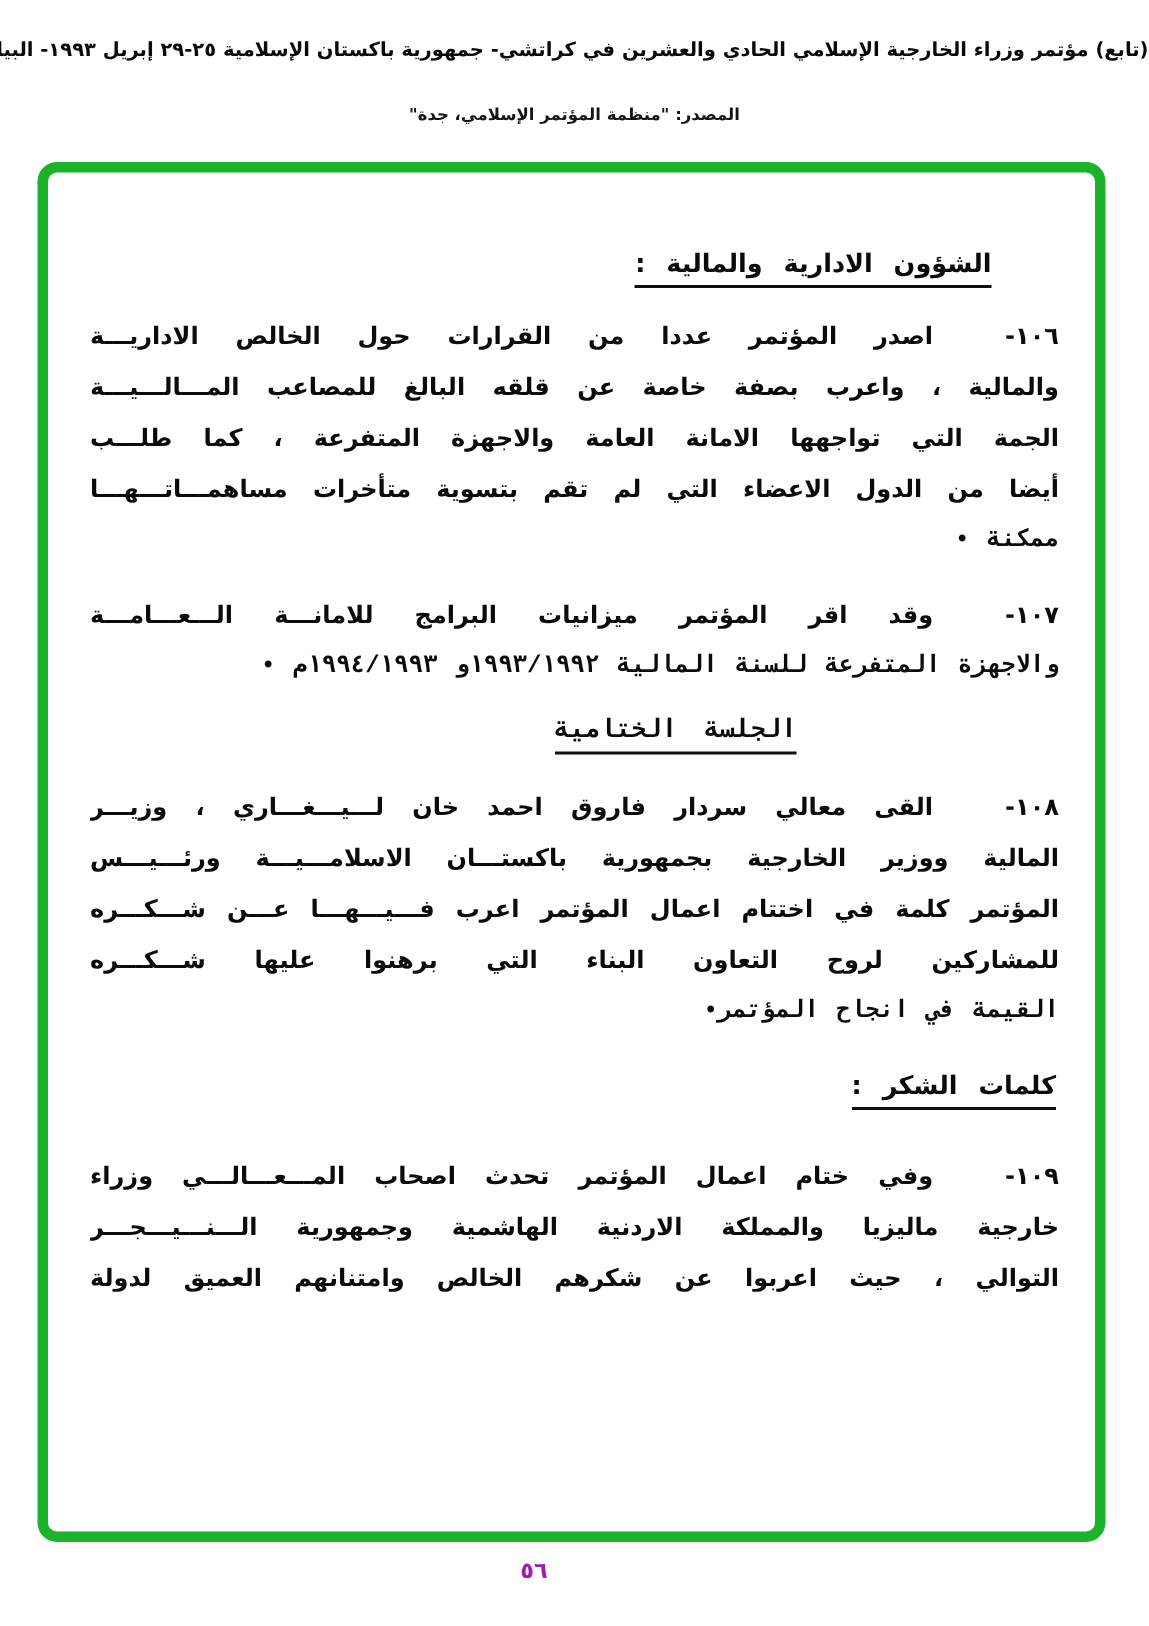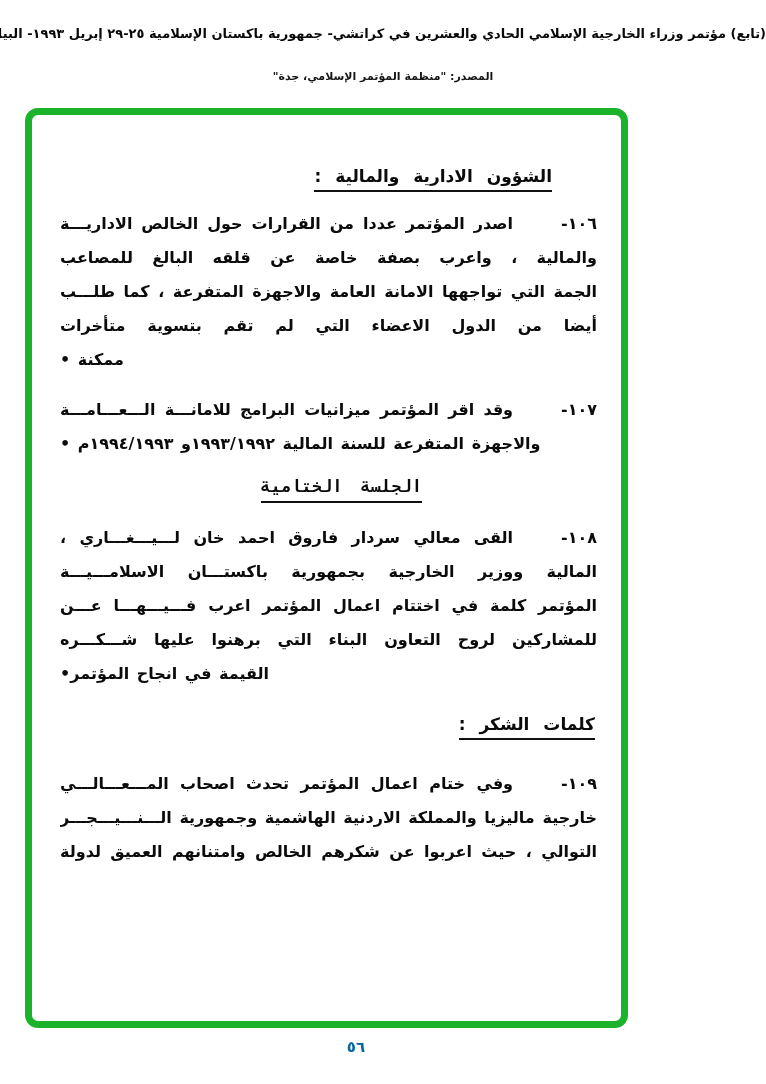--- a/index.html
+++ b/index.html
@@ -10,42 +10,42 @@
   .hdr1{
     position:absolute;top:26px;left:0;width:766px;height:22px;
     text-align:center;font-size:13px;font-weight:bold;color:#090909;
     white-space:nowrap;overflow:hidden;
   }
   .hdr2{
     position:absolute;top:70px;left:0;width:766px;
     text-align:center;font-size:11px;font-weight:bold;color:#151515;
   }
   .scan-frame{
-    position:absolute;left:25px;top:108px;width:603px;height:920px;
+    position:absolute;left:25px;top:108px;width:712px;height:920px;
     box-sizing:border-box;border:7px solid #1bb32b;border-radius:13px;
     background:#ffffff;
   }
   #doc-body{padding:50px 24px 0 28px;color:#0b0b0b;}
   .heading{font-size:17px;font-weight:bold;line-height:22px;}
   .heading .ht{border-bottom:2px solid #111;padding-bottom:4px;word-spacing:8px;}
   .heading.indent{text-align:right;margin-left:45px;margin-right:45px;}
   .heading.center{text-align:right;margin-right:175px;}
   .heading.flush{text-align:right;margin-right:2px;}
   .para{font-size:16px;font-weight:bold;}
   .pline{
     line-height:34px;height:34px;overflow:hidden;
     text-align:justify;text-align-last:justify;word-spacing:2px;
   }
-  .pline.nojust{text-align:left;text-align-last:auto;}
+  .pline.nojust{text-align:right;text-align-last:auto;font-family:Liberation Mono, monospace;}
   .pfirst{display:flex;direction:rtl;}
   .pnum{letter-spacing:5px;white-space:nowrap;}
   .pfirst .ptext{flex:1;margin-right:48px;text-align:justify;text-align-last:justify;}
   .pageno{
     position:absolute;top:1038px;left:316px;width:80px;
-    text-align:center;font-size:15px;font-weight:bold;color:#0369a1;
+    text-align:center;font-size:15px;font-weight:bold;color:#a21caf;
   }
 </style>
 </head>
 <body>
 
 <div class="hdr1">(تابع) مؤتمر وزراء الخارجية الإسلامي الحادي والعشرين في كراتشي- جمهورية باكستان الإسلامية ٢٥-٢٩ إبريل ١٩٩٣- البيان الختامي</div>
 <div class="hdr2">المصدر: "منظمة المؤتمر الإسلامي، جدة"</div>
 
 <div class="scan-frame">
   <div id="doc-body">

